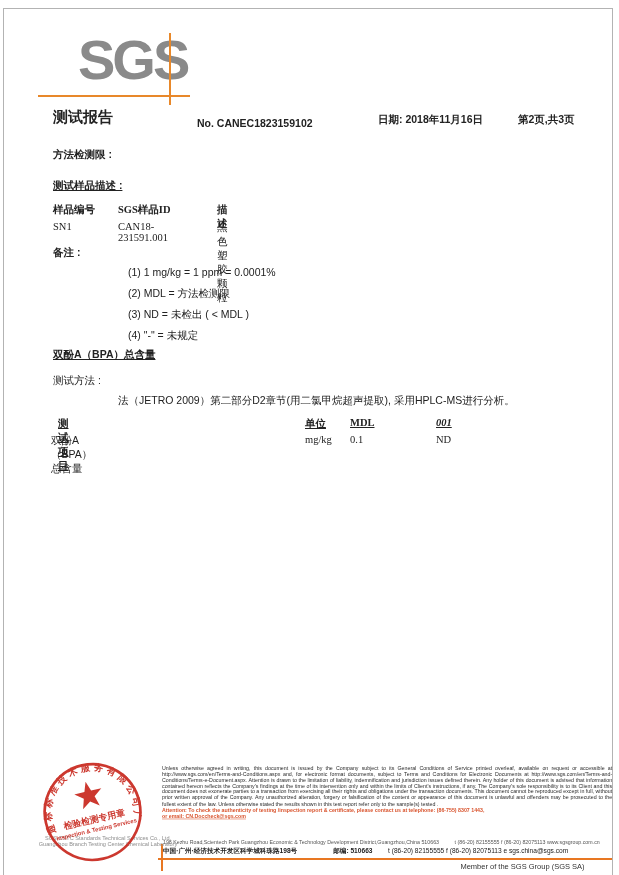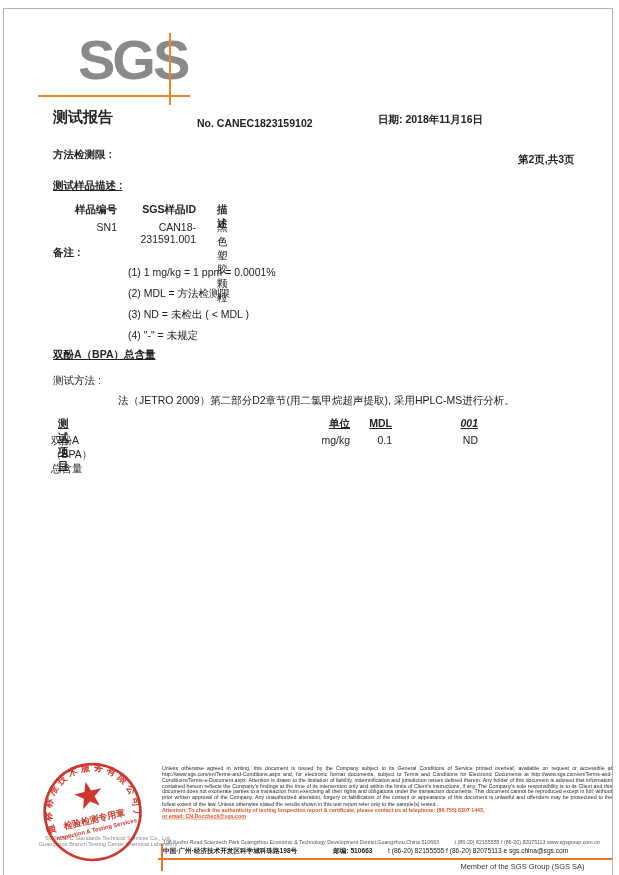--- a/index.html
+++ b/index.html
@@ -12,21 +12,21 @@
   .logo-text{position:absolute;left:40px;top:2px;font-size:56px;line-height:60px;font-weight:bold;
              letter-spacing:-3px;color:#8a8a8a;font-family:Liberation Sans, sans-serif;}
   .logo-hline{position:absolute;left:0;top:67px;width:152px;height:2px;background:#e8882a;}
   .logo-vline{position:absolute;left:131px;top:5px;width:2px;height:72px;background:#e8882a;}
   
   .doc-title{font-size:15px;font-weight:bold;}
   .h-meta{font-size:10.5px;font-weight:bold;}
   .label{font-size:10.5px;font-weight:bold;}
   .ulabel{font-size:10.5px;font-weight:bold;text-decoration:underline;}
   .txt{font-size:10.5px;}
-  .cellc{text-align:right;display:inline-block;}
+  .cellc{text-align:left;display:inline-block;font-family:Liberation Serif, serif;}
   .th{font-weight:bold;font-size:10.5px;}
   .thu{font-weight:bold;font-size:10.5px;text-decoration:underline;}
   .thui{font-weight:bold;font-size:10.5px;font-style:italic;text-decoration:underline;}
   
   .fineprint{position:absolute;left:162px;top:766px;width:820px;transform:scale(0.549);
              transform-origin:0 0;font-size:9.6px;line-height:10.6px;color:#2b2b2b;text-align:justify;}
   .attention{margin-top:2px;color:#d9542e;font-weight:bold;}
   .attn-mail{text-decoration:underline;}
   .addr{position:absolute;left:163px;top:839px;width:748px;transform:scale(0.6);transform-origin:0 0;}
   .addr-l1{font-size:8.8px;color:#555;white-space:nowrap;}
@@ -47,21 +47,21 @@
 
   <div class="abs" style="left:38px;top:28px;width:200px;height:80px;">
     <div class="logo-text">SGS</div>
     <div class="logo-hline"></div>
     <div class="logo-vline"></div>
   </div>
 
   <div class="abs doc-title" style="left:53px;top:108px;">测试报告</div>
   <div class="abs h-meta" style="left:197px;top:117px;">No. CANEC1823159102</div>
   <div class="abs h-meta" style="left:378px;top:113px;">日期: 2018年11月16日</div>
-  <div class="abs h-meta" style="left:518px;top:113px;margin-top:40px;">第2页,共3页</div>
+  <div class="abs h-meta" style="left:518px;top:113px;">第2页,共3页</div>
 
   <div class="abs label" style="left:53px;top:148px;">方法检测限 :</div>
   <div class="abs ulabel" style="left:53px;top:179px;">测试样品描述 :</div>
 
   <div class="abs" style="left:0;top:203px;">
     <span class="abs th cellc" style="left:53px;width:64px;">样品编号</span>
     <span class="abs th cellc" style="left:118px;width:78px;">SGS样品ID</span>
     <span class="abs th" style="left:217px;">描述</span>
   </div>
   <div class="abs" style="left:0;top:221px;">

